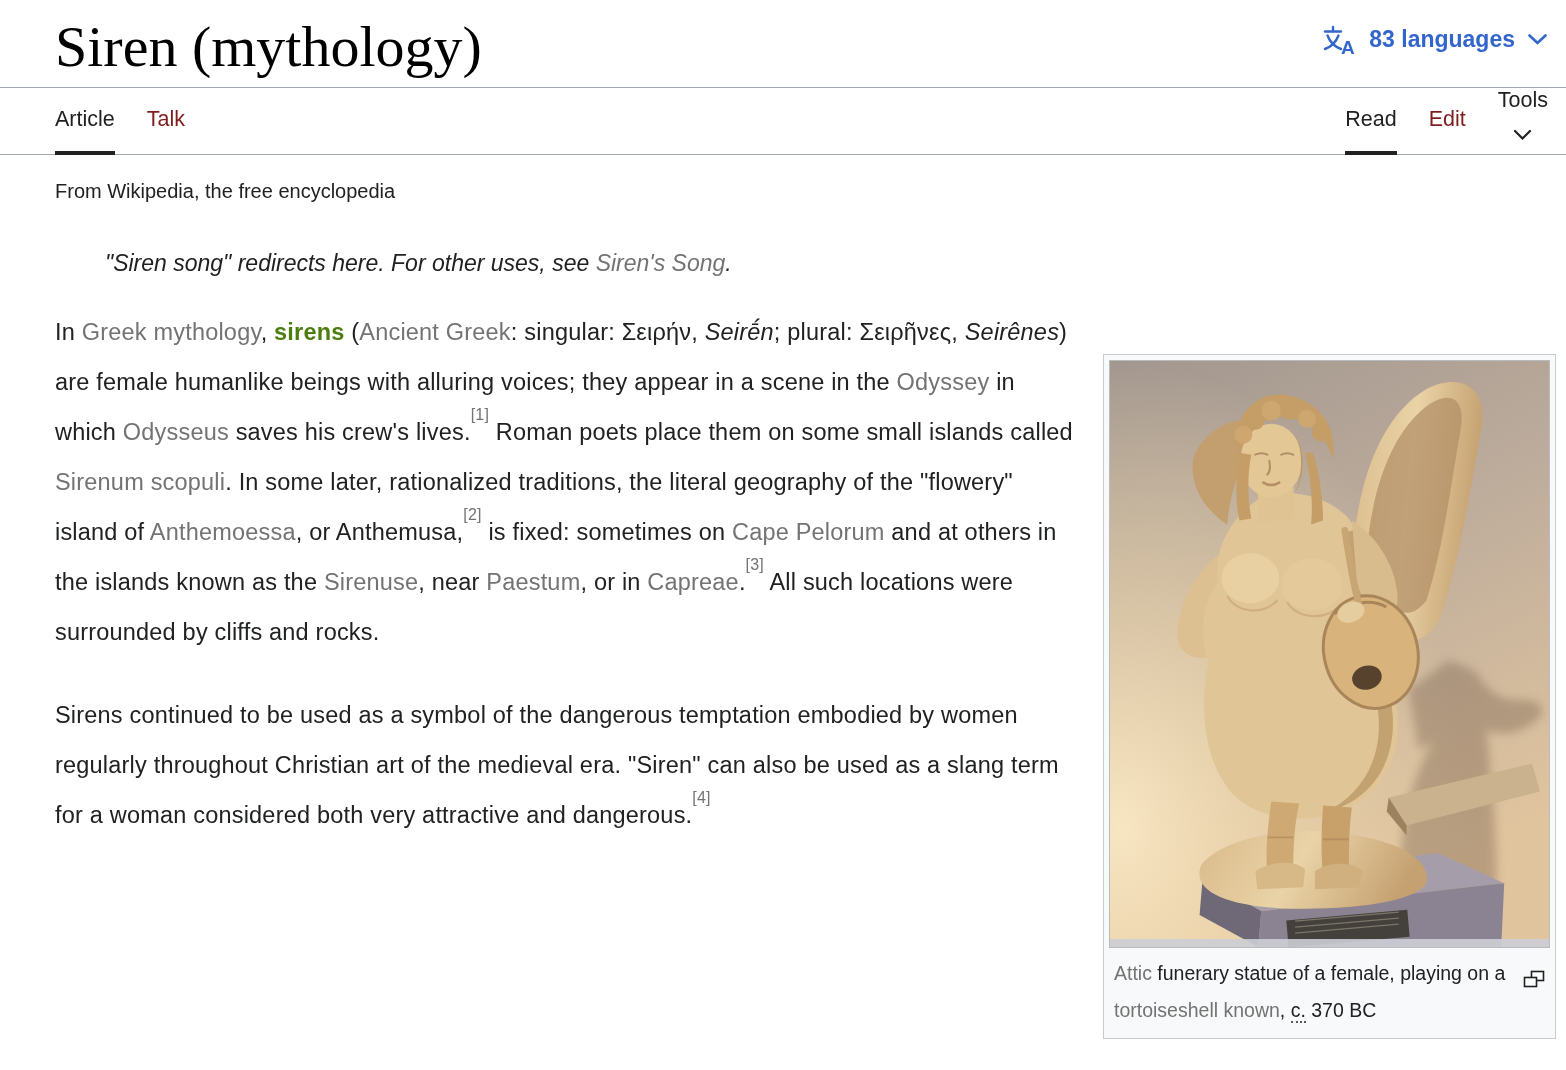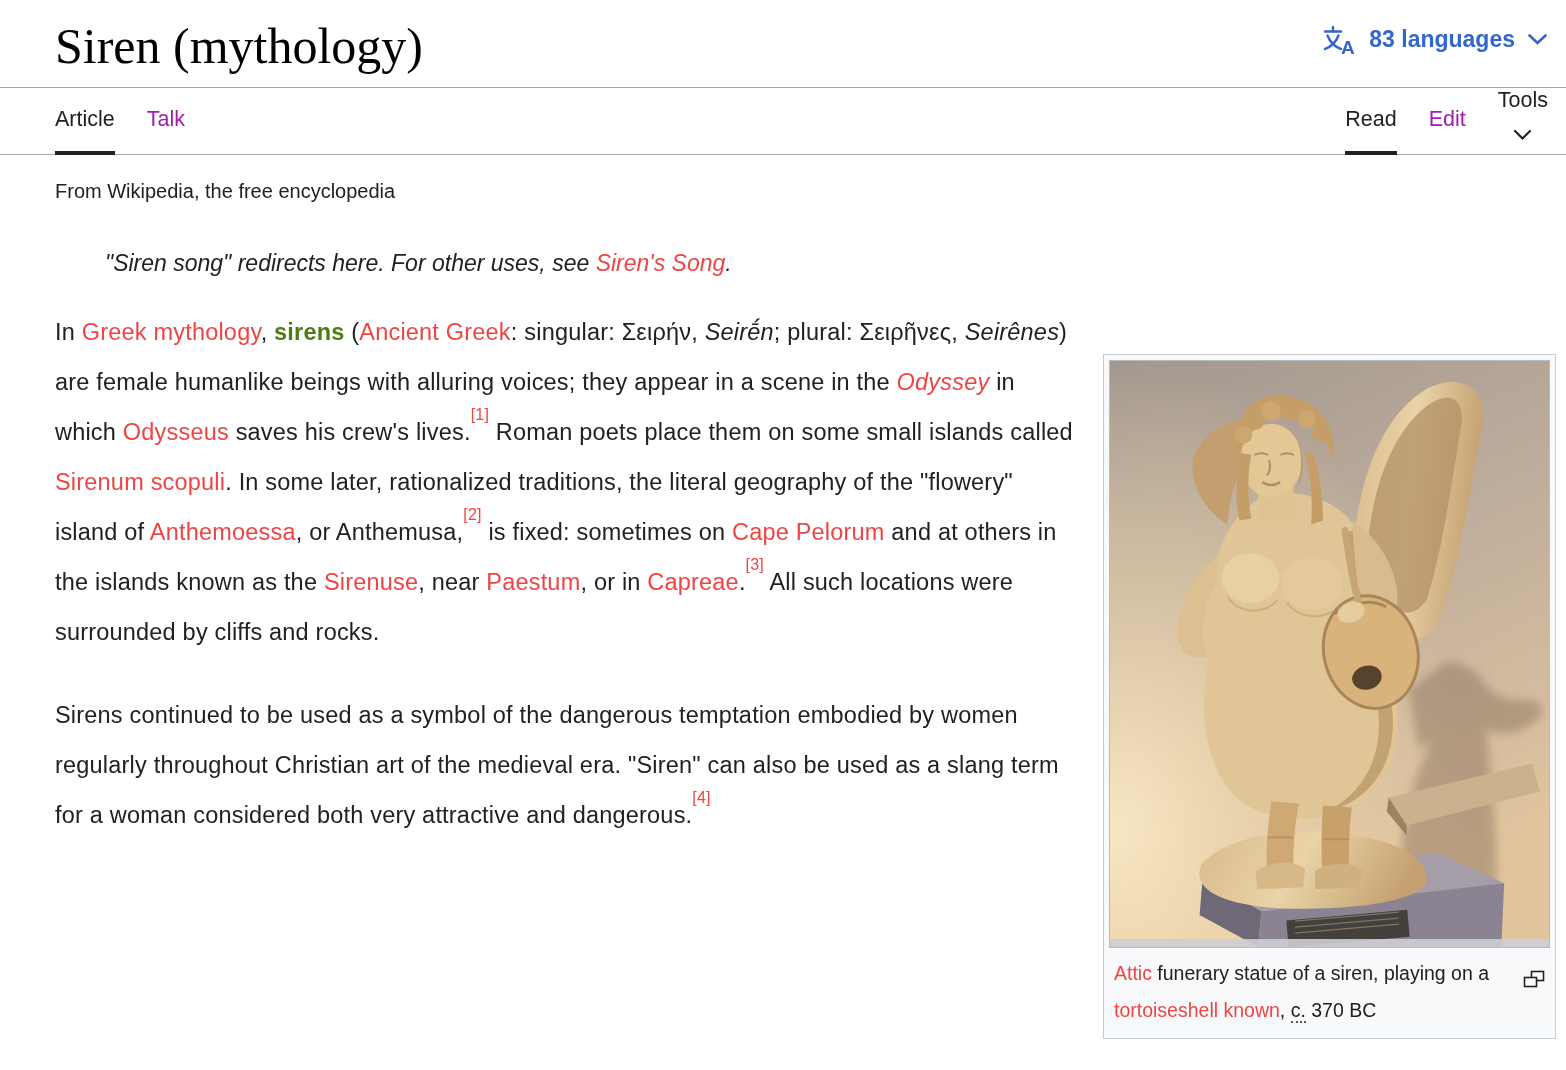--- a/index.html
+++ b/index.html
@@ -2,69 +2,69 @@
 <html><head>
 <meta charset="utf-8">
 <style>
   * { box-sizing: border-box; }
   html,body { margin:0; padding:0; }
   body {
     width:1566px; height:1070px; overflow:hidden;
     background:#ffffff; color:#202122;
     font-family:"Liberation Sans","DejaVu Sans",sans-serif;
   }
-  a { color:#ef4444; text-decoration:none; cursor:pointer; }
+  a { color:#737373; text-decoration:none; cursor:pointer; }
 
   
   .page-header {
     display:flex; justify-content:space-between; align-items:center;
     height:88px; padding:6px 18px 0 55px;
     border-bottom:1px solid #a2a9b1;
   }
   .page-title {
     font-family:"Liberation Serif","DejaVu Serif",serif;
-    font-weight:400; font-size:50px; line-height:1.1; margin:0; color:#000;
+    font-weight:400; font-size:58px; line-height:1.1; margin:0; color:#000;
   }
   .lang-button {
     display:flex; align-items:center; gap:12px;
     color:#3366cc; font-weight:bold; font-size:23px;
     margin-top:-14px; cursor:pointer;
   }
   .lang-button svg { display:block; }
 
   
   .tab-bar {
     display:flex; justify-content:space-between;
     height:67px; padding:0 18px 0 55px;
     border-bottom:1px solid #a2a9b1;
   }
   .tab-group { display:flex; align-items:stretch; gap:32px; }
   .tab {
     display:flex; align-items:center; gap:9px;
-    font-size:21.5px; color:#a21caf; cursor:pointer;
+    font-size:21.5px; color:#7f1d1d; cursor:pointer;
     border-bottom:4px solid transparent; margin-bottom:-1px; padding-bottom:0;
   }
   .tab.active { color:#202122; border-bottom-color:#202122; }
   .tab.plain  { color:#202122;flex-direction:column; }
 
   
   .tagline { margin:25px 0 0 55px; font-size:20px; }
   .content { padding:0 10px 0 55px; }
   .hatnote {
     font-style:italic; font-size:23px; line-height:32px;
     margin:44px 0 0 50px;
   }
   .para-wrap { min-height:725px; }
   p.body-par { font-size:23.5px; line-height:50px; margin:28px 0 0 0; letter-spacing:0.2px; }
   p.body-par + p.body-par { margin-top:33px; }
   b { color:#4d7c0f; }
   sup { line-height:0; position:relative; top:-0.55em; }
   sup a { font-size:16px; }
   .abbr { border-bottom:2px dotted #54595d; }
-  .italic { font-style:italic; }
+  .italic { }
 
   
   figure.thumb {
     float:right; width:453px; margin:47px 0 12px 22px;
     border:1px solid #c8ccd1; background:#f8f9fa; padding:5px;
   }
   .thumb-img { display:block; width:441px; height:588px; border:1px solid #b9bcbf; }
   figcaption {
     font-size:19.5px; line-height:37px; padding:7px 5px 4px 5px; color:#202122;
   }
@@ -235,21 +235,21 @@
 
         <rect x="0" y="580" width="441" height="8" fill="#ccced6" opacity="0.9"></rect>
       </svg>
       <figcaption>
         <span class="magnify">
           <svg width="22" height="18" viewBox="0 0 22 18">
             <rect x="8.5" y="1.5" width="12" height="9" fill="#ffffff" stroke="#202122" stroke-width="1.6"></rect>
             <rect x="1.5" y="7.5" width="12" height="9" fill="#ffffff" stroke="#202122" stroke-width="1.6"></rect>
           </svg>
         </span>
-        <span><a>Attic</a><span> funerary statue of a siren, playing on a </span><a>tortoiseshell known</a><span>, </span><span class="abbr">c.</span><span> 370 BC</span></span>
+        <span><a>Attic</a><span> funerary statue of a female, playing on a </span><a>tortoiseshell known</a><span>, </span><span class="abbr">c.</span><span> 370 BC</span></span>
       </figcaption>
     </figure>
 
     <p class="body-par first"><span>In </span><a>Greek mythology</a><span>, </span><b>sirens</b><span> (</span><a>Ancient Greek</a><span>: singular: Σειρήν, </span><i>Seirḗn</i><span>; plural: Σειρῆνες, </span><i>Seirênes</i><span>) are female humanlike beings with alluring voices; they appear in a scene in the </span><a class="italic">Odyssey</a><span> in which </span><a>Odysseus</a><span> saves his crew's lives.</span><sup><a>[1]</a></sup><span> Roman poets place them on some small islands called </span><a>Sirenum scopuli</a><span>. In some later, rationalized traditions, the literal geography of the "flowery" island of </span><a>Anthemoessa</a><span>, or Anthemusa,</span><sup><a>[2]</a></sup><span> is fixed: sometimes on </span><a>Cape Pelorum</a><span> and at others in the islands known as the </span><a>Sirenuse</a><span>, near </span><a>Paestum</a><span>, or in </span><a>Capreae</a><span>.</span><sup><a>[3]</a></sup><span> All such locations were surrounded by cliffs and rocks.</span></p>
     <p class="body-par"><span>Sirens continued to be used as a symbol of the dangerous temptation embodied by women regularly throughout Christian art of the medieval era. "Siren" can also be used as a slang term for a woman considered both very attractive and dangerous.</span><sup><a>[4]</a></sup></p>
 
   </div>
 
 </main>
 

